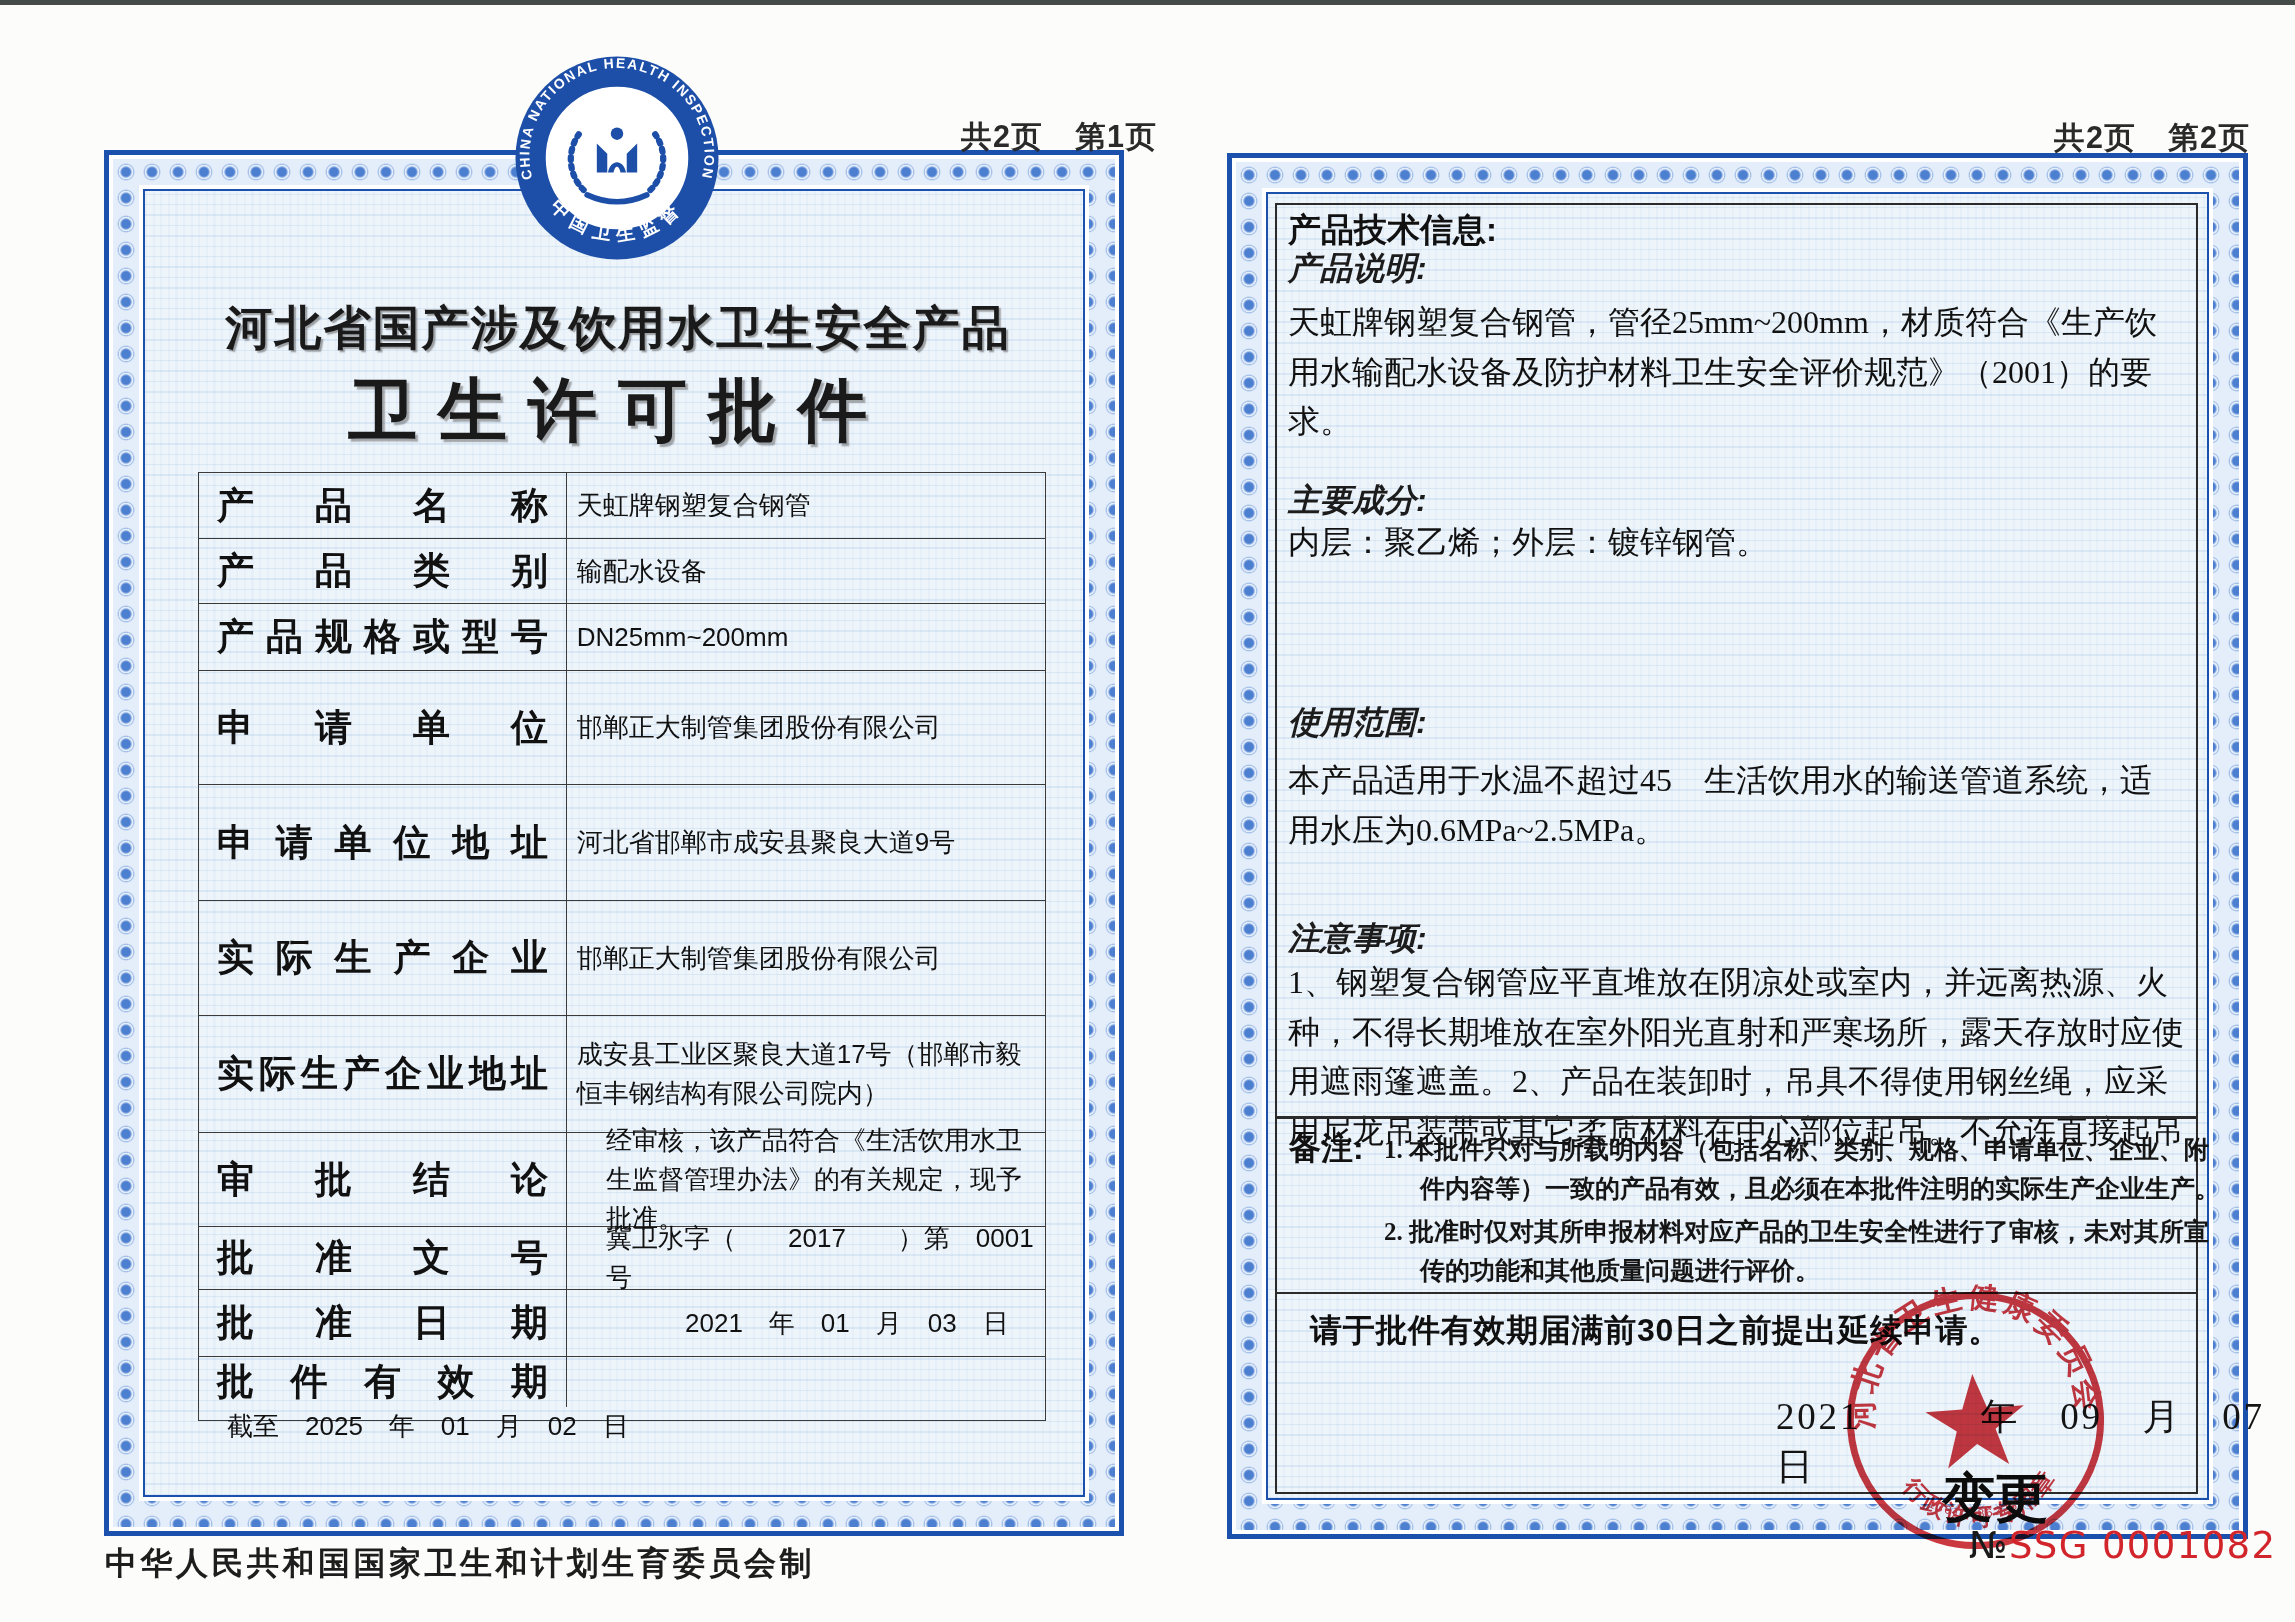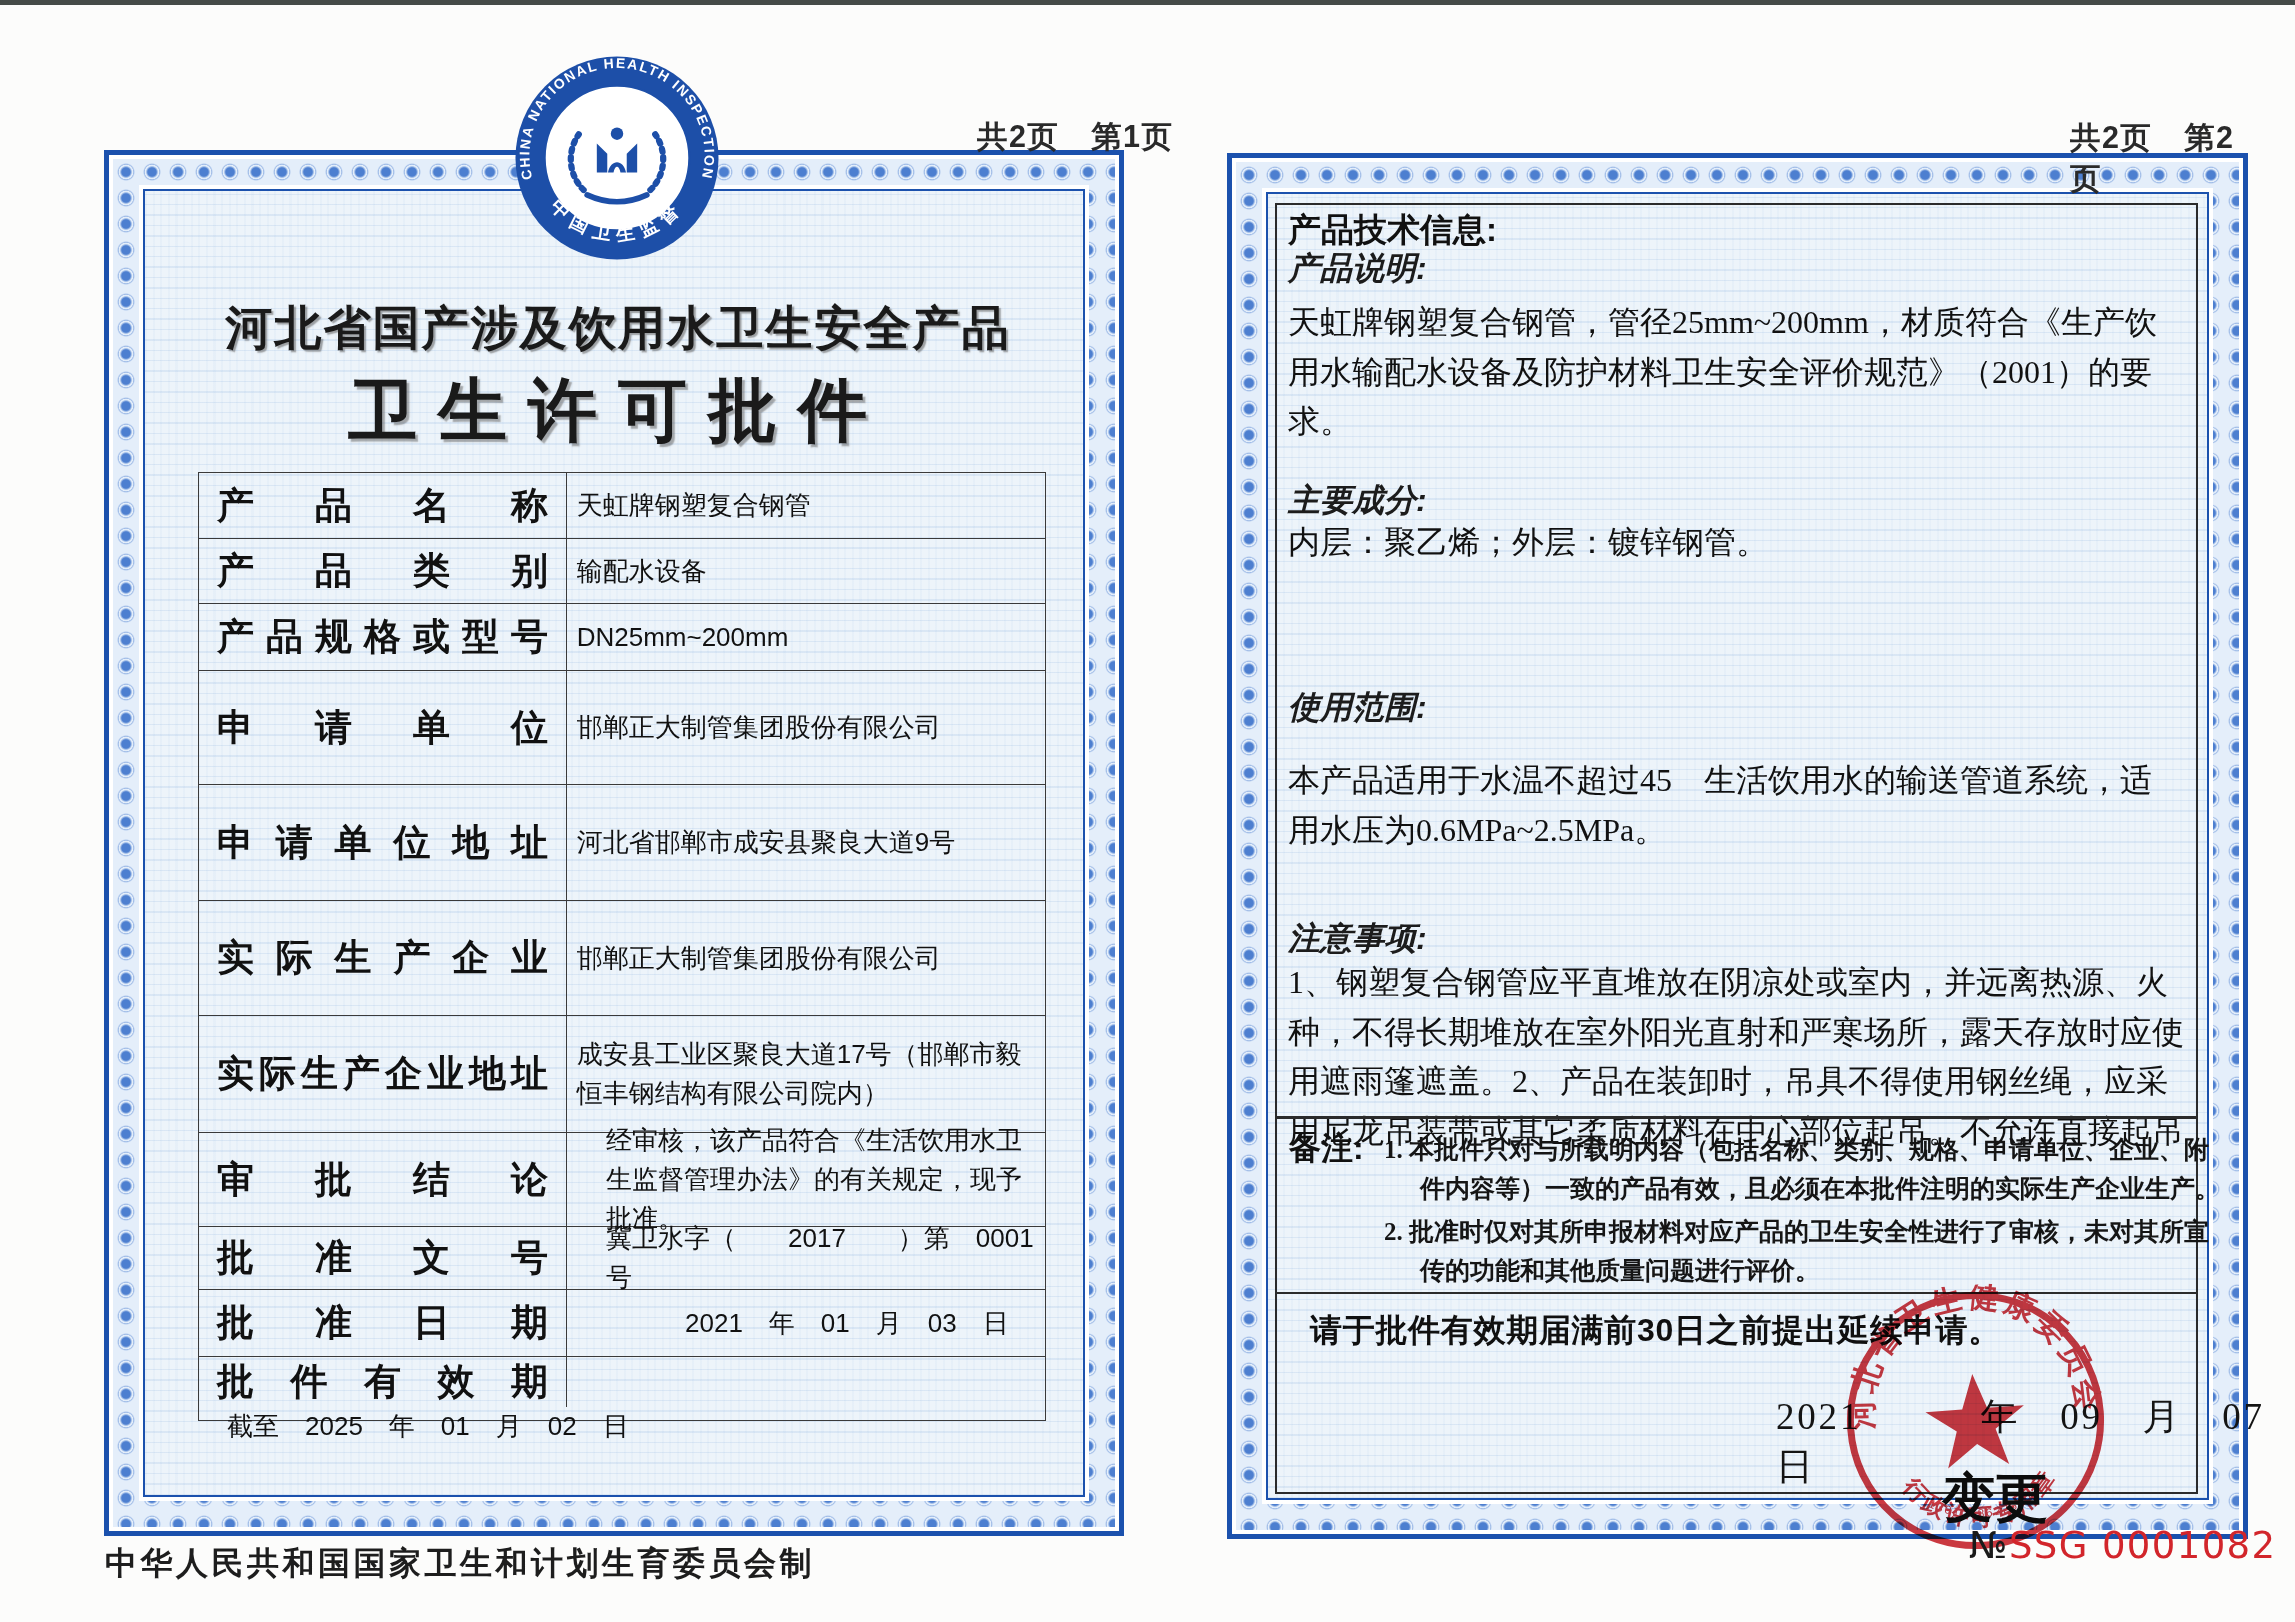--- a/index.html
+++ b/index.html
@@ -24,21 +24,21 @@
   }
   .page .gap2{position:absolute;inset:35px;background:#ffffff;}
   .page .content{
     position:absolute;inset:39px;border:2.8px solid #1b51ad;
     background-color:#edf4fa;
     background-image:
       repeating-linear-gradient(0deg, rgba(100,150,210,.14) 0 1.4px, transparent 1.4px 10.4px),
       repeating-linear-gradient(90deg, rgba(140,180,225,.07) 0 2.1px, transparent 2.1px 7.6px);
   }
 
-  .page-head{position:absolute;z-index:2;font-size:30.5px;font-weight:bold;color:#2a2a2a;letter-spacing:1.4px;margin-left:16px;}
+  .page-head{position:absolute;z-index:2;font-size:30.5px;font-weight:bold;color:#2a2a2a;letter-spacing:1.4px;}
   .page-head span{margin-right:32px;}
 
   
   .title1{
     position:absolute;left:167px;top:297px;width:902px;z-index:2;
     text-align:center;font-size:47px;font-weight:bold;letter-spacing:2.1px;
     text-shadow:2.1px 2.1px 1.4px rgba(90,90,90,.55);
   }
   .title2{
     position:absolute;left:167px;top:365px;width:902px;z-index:2;
@@ -217,21 +217,21 @@
 
 <div class="black-box"></div>
 
 <div class="rp h-bold" style="left:1288px;top:208px;">产品技术信息:</div>
 <div class="rp h-semi" style="left:1288px;top:247px;">产品说明:</div>
 <div class="rp para" style="left:1288px;top:298px;width:895px;">天虹牌钢塑复合钢管，管径25mm~200mm，材质符合《生产饮用水输配水设备及防护材料卫生安全评价规范》（2001）的要求。</div>
 
 <div class="rp h-semi" style="left:1288px;top:479px;">主要成分:</div>
 <div class="rp para" style="left:1288px;top:518px;width:895px;">内层：聚乙烯；外层：镀锌钢管。</div>
 
-<div class="rp h-semi" style="left:1288px;top:686px;text-align:right;">使用范围:</div>
+<div class="rp h-semi" style="left:1288px;top:701px;text-align:right;">使用范围:</div>
 <div class="rp para" style="left:1288px;top:756px;width:895px;">本产品适用于水温不超过45　生活饮用水的输送管道系统，适用水压为0.6MPa~2.5MPa。</div>
 
 <div class="rp h-semi" style="left:1288px;top:917px;">注意事项:</div>
 <div class="rp para" style="left:1288px;top:958px;width:902px;">1、钢塑复合钢管应平直堆放在阴凉处或室内，并远离热源、火种，不得长期堆放在室外阳光直射和严寒场所，露天存放时应使用遮雨篷遮盖。2、产品在装卸时，吊具不得使用钢丝绳，应采用尼龙吊装带或其它柔质材料在中心部位起吊。不允许直接起吊</div>
 
 <div class="divider" style="top:1116px;height:2.8px;"></div>
 
 <div class="rp remark-label" style="left:1289px;top:1127px;">备注:</div>
 <div class="rp remark-item" style="left:1384px;top:1131px;width:805px;">1. 本批件只对与所载明内容（包括名称、类别、规格、申请单位、企业、附件内容等）一致的产品有效，且必须在本批件注明的实际生产企业生产。</div>
 <div class="rp remark-item" style="left:1384px;top:1213px;width:805px;">2. 批准时仅对其所申报材料对应产品的卫生安全性进行了审核，未对其所宣传的功能和其他质量问题进行评价。</div>

